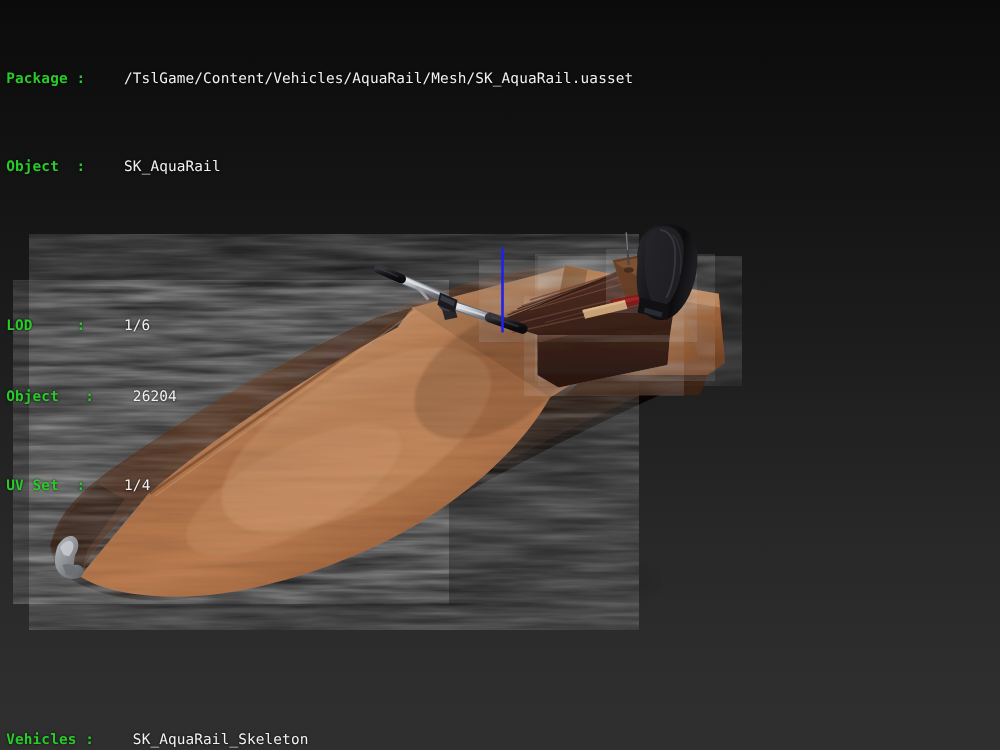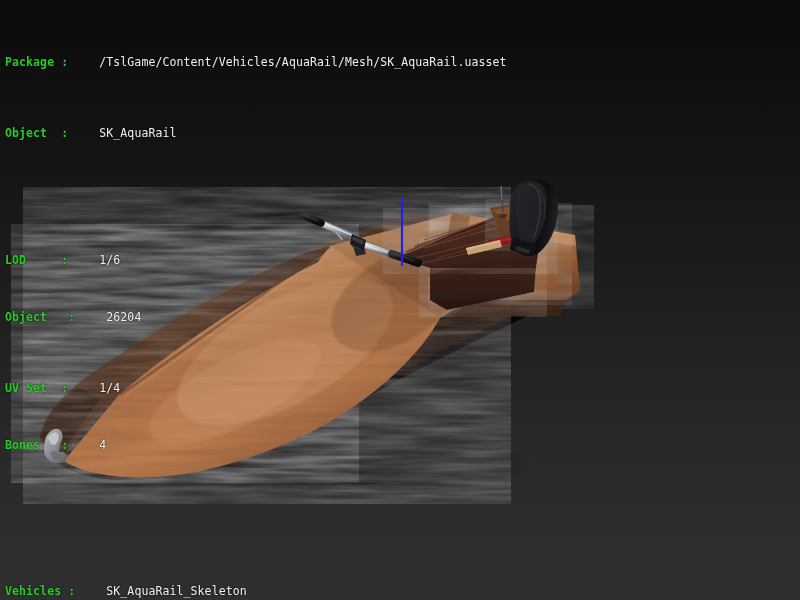--- a/index.html
+++ b/index.html
@@ -383,21 +383,20 @@
     <span class="spacer"></span>
 
 
     <span class="row"><span class="lbl">LOD</span><span class="lbl">     : </span><span class="val">1/6</span></span>
 
     <span class="row"><span class="lbl">Object</span><span class="lbl">   : </span><span class="val">26204</span></span>
 
 
     <span class="row"><span class="lbl">UV Set</span><span class="lbl">  : </span><span class="val">1/4</span></span>
 
-    <span class="row"><span class="lbl">Bones</span><span class="lbl">   : </span><span class="val">4</span></span>
   </div>
 
   <div class="overlay-text" id="footer-block">
 
     <span class="row"><span class="lbl">Vehicles :</span><span class="lbl"> </span><span class="val">SK_AquaRail_Skeleton</span></span>
 
     
 
     
   </div>

